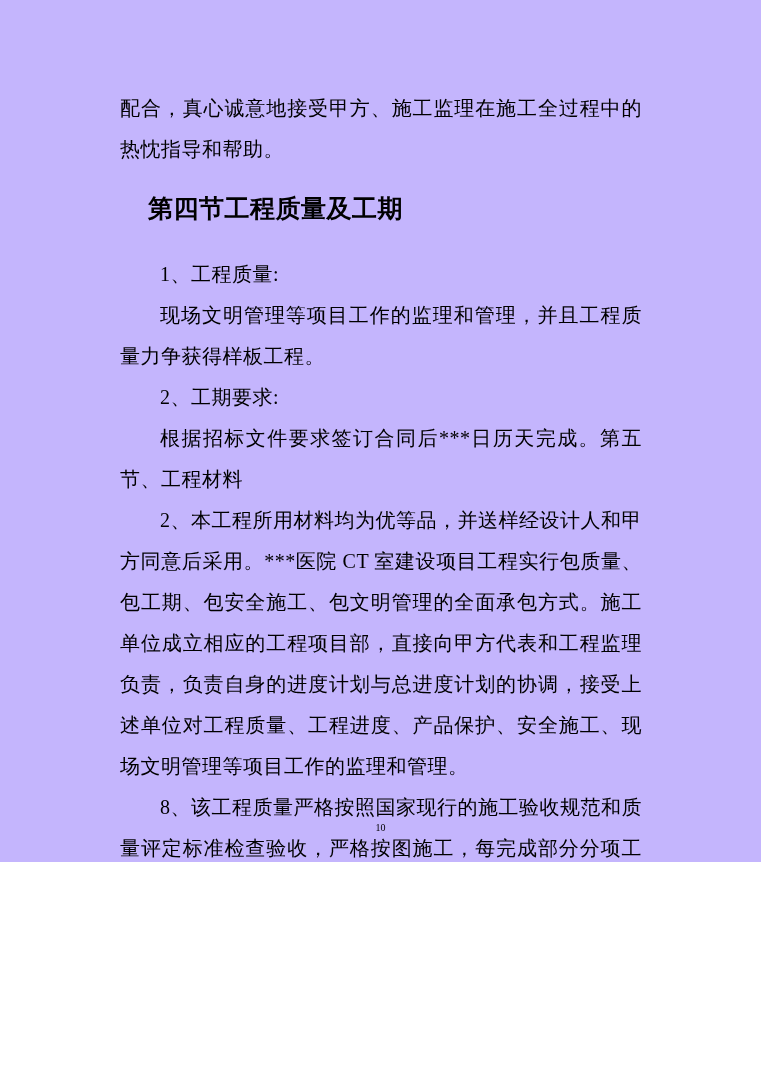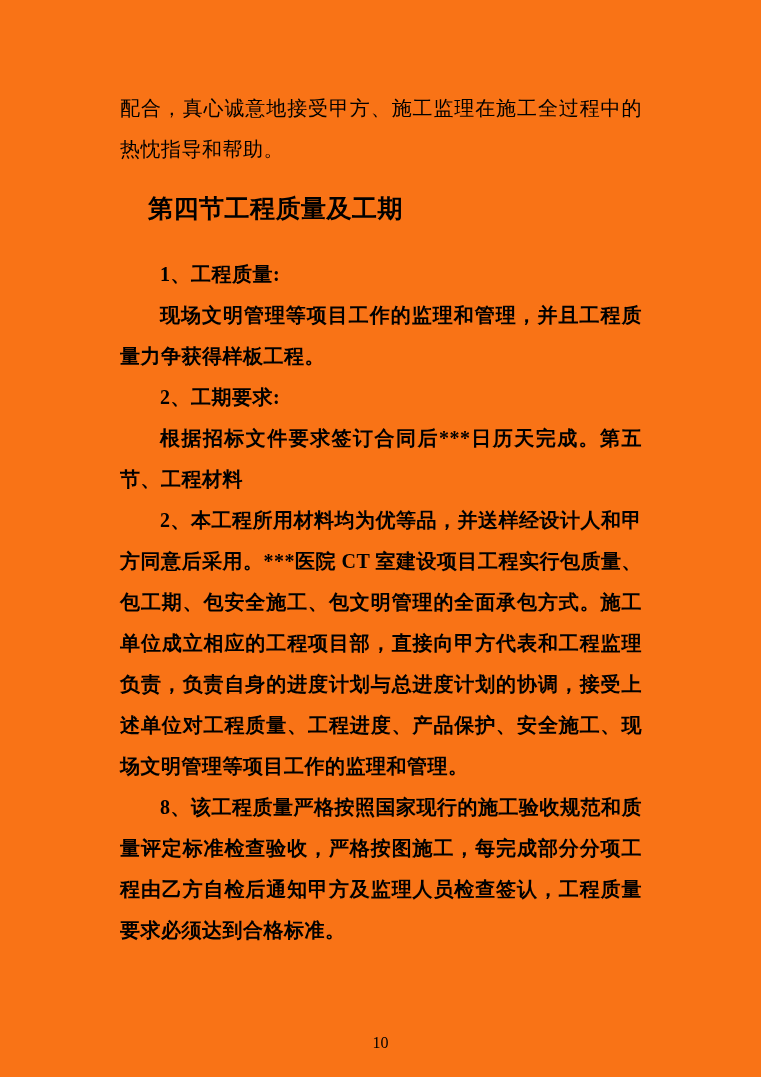--- a/index.html
+++ b/index.html
@@ -4,59 +4,58 @@
 <style>
   * { box-sizing: border-box; }
   html, body {
     margin: 0;
     padding: 0;
     background: #ffffff;
   }
   .page {
     position: relative;
     width: 761px;
-    height: 1077px;
-    background: #f97316;
+    height: 862px;
+    background: #c4b5fd;
     font-family: "Liberation Serif", "DejaVu Serif", serif;
     color: #000000;
     overflow: hidden;
   }
   .content {
     position: absolute;
     top: 88px;
     left: 120px;
     width: 522px;
   }
   p.para {
     margin: 0;
     font-size: 20px;
     line-height: 41px;
     text-align: justify;
     text-justify: inter-character;
     letter-spacing: 0.5px;
   }
   p.para.indent {
     text-indent: 2em;
-    font-weight: bold;
   }
   h2.section-heading {
     margin: 24px 0 30px 0;
     padding-left: 28px;
     font-size: 25px;
     font-weight: bold;
     line-height: 30px;
     letter-spacing: 0.5px;
   }
   .footer {
     position: absolute;
     bottom: 26px;
     left: 0;
     width: 100%;
     text-align: center;
-    font-size: 16px;
+    font-size: 10px;
     line-height: 16px;
   }
 </style>
 </head>
 <body>
 
 <div class="page">
   <div class="content">
 
     <p class="para">配合，真心诚意地接受甲方、施工监理在施工全过程中的热忱指导和帮助。</p>

